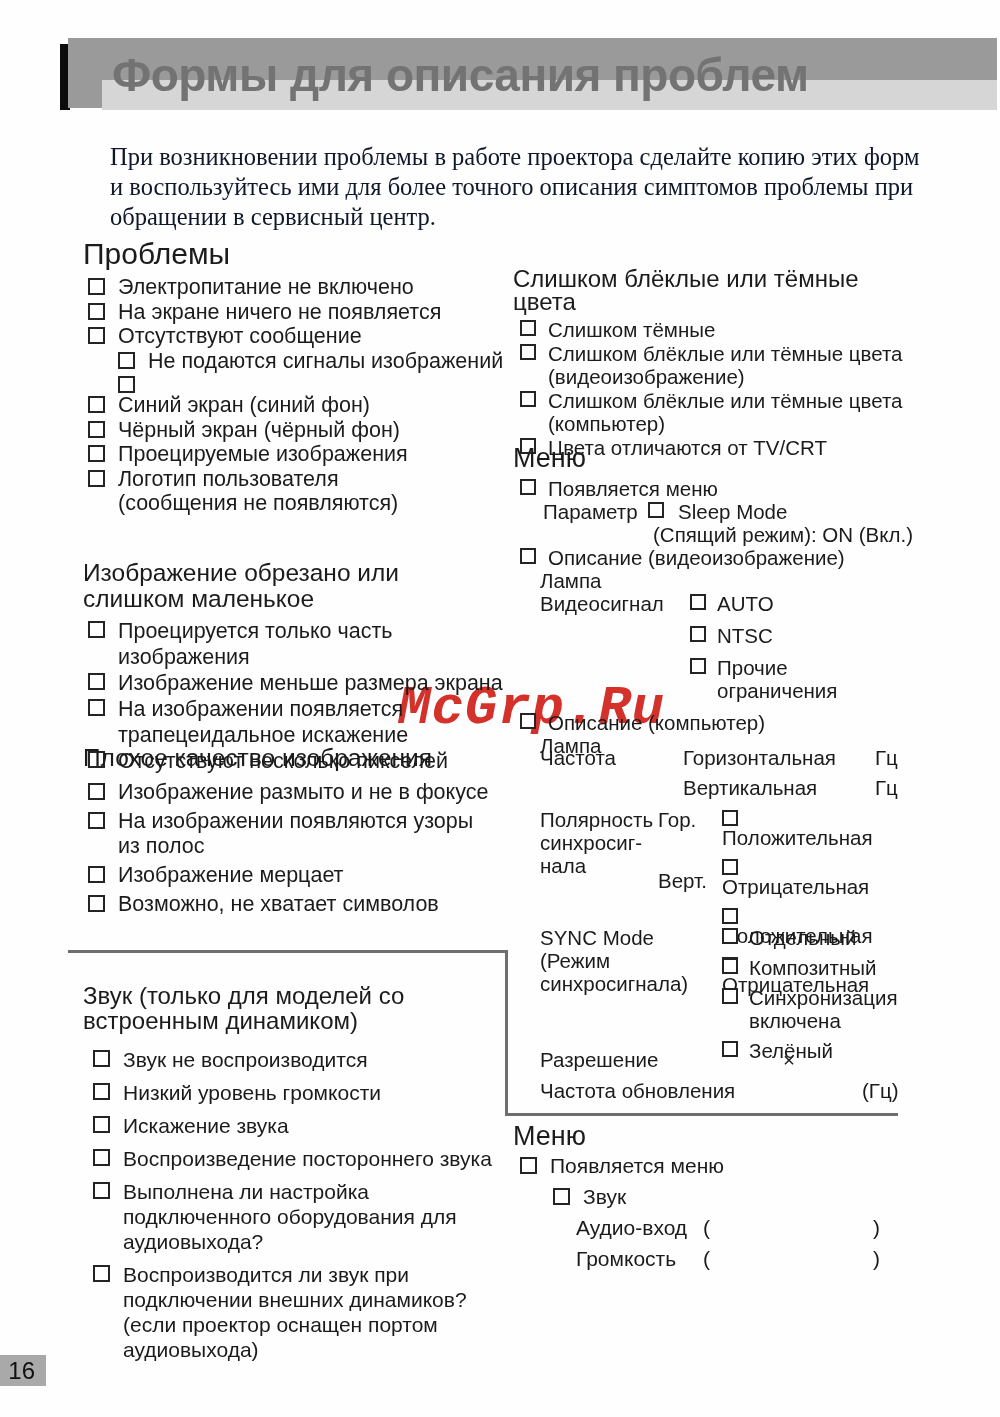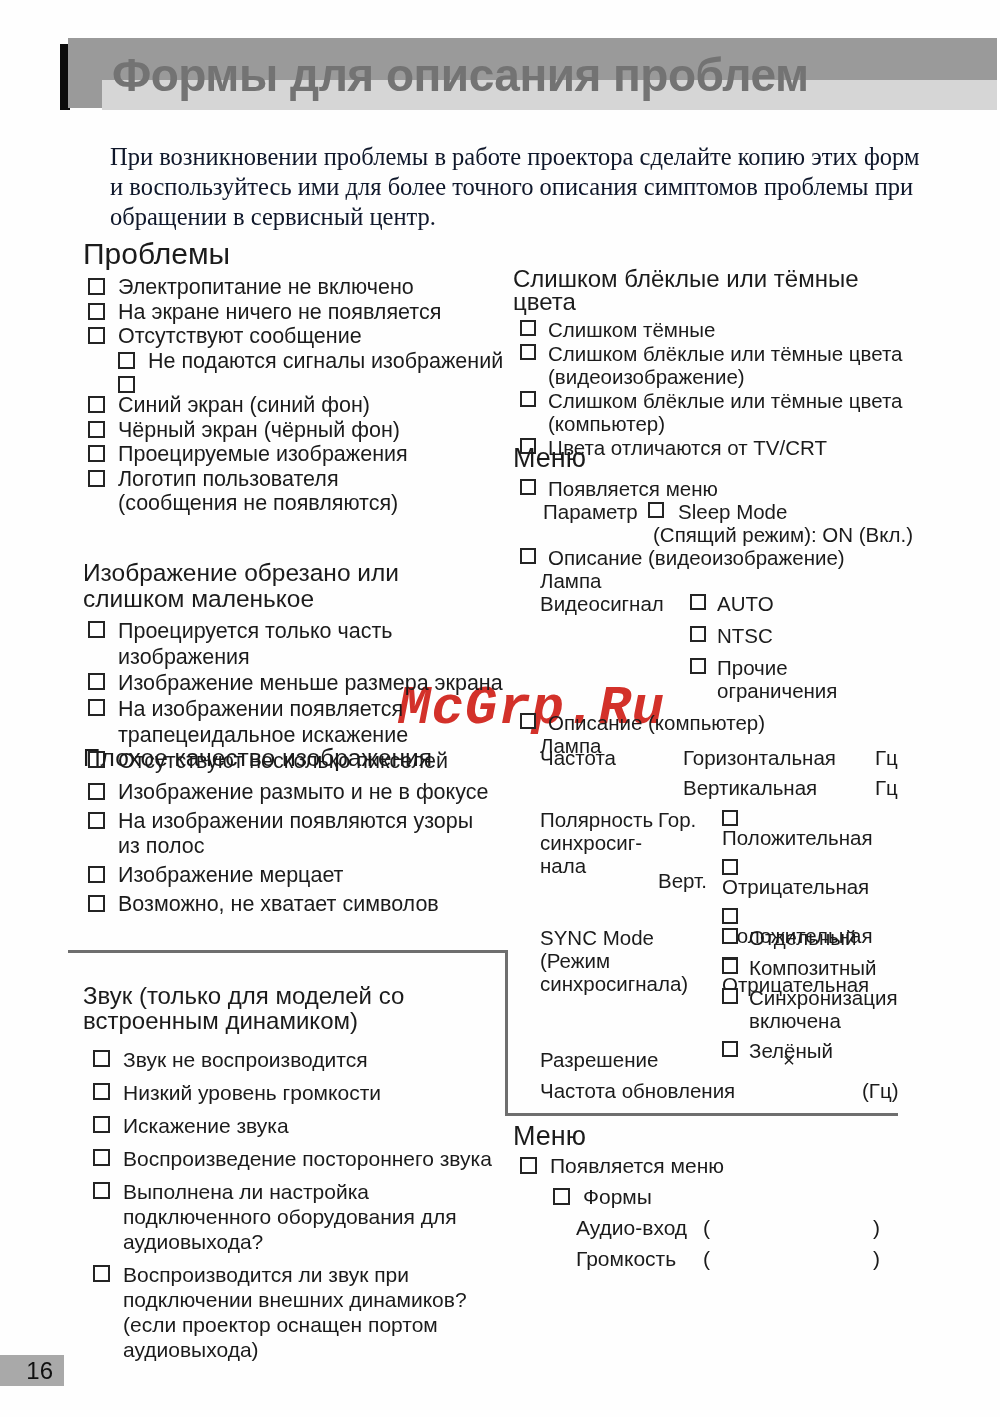--- a/index.html
+++ b/index.html
@@ -83,21 +83,21 @@
   .paren-row .popen{position:absolute;left:190px;top:0;}
   .paren-row .pclose{position:absolute;left:360px;top:0;}
   
   .hline1{position:absolute;left:68px;top:950px;width:440px;height:3px;background:#6e6e6e;z-index:1;}
   .vline{position:absolute;left:505px;top:950px;width:3px;height:166px;background:#6e6e6e;z-index:1;}
   .hline2{position:absolute;left:505px;top:1113px;width:393px;height:3px;background:#6e6e6e;z-index:1;}
   
   .watermark{position:absolute;left:398px;top:678px;z-index:0;
              font-family:Liberation Mono, monospace;font-style:italic;font-weight:700;
              font-size:54px;letter-spacing:1px;}
-  .pagenum-box{position:absolute;left:0;top:1355px;width:64px;height:31px;background:#a9a9a9;
+  .pagenum-box{position:absolute;left:0;top:1355px;width:46px;height:31px;background:#a9a9a9;
                display:flex;align-items:center;justify-content:flex-end;padding-right:11px;
                box-sizing:border-box;}
   .pagenum{font-size:24px;color:#101010;}
 </style>
 </head>
 <body>
 
 <div class="page">
 
   <div class="hdr-bar"></div>
@@ -383,21 +383,21 @@
   </div>
 
   <div class="sec sec-menu2">
     <div class="h2">Меню</div>
     <div class="item">
       <span class="cb"></span>
       <span class="lbl">Появляется меню</span>
     </div>
     <div class="item sub2">
       <span class="cb"></span>
-      <span class="lbl">Формы</span>
+      <span class="lbl">Звук</span>
     </div>
     <div class="paren-row">
       <span class="rlabel txt">Аудио-вход</span>
       <span class="popen txt">(</span>
       <span class="pclose txt">)</span>
     </div>
     <div class="paren-row">
       <span class="rlabel txt">Громкость</span>
       <span class="popen txt">(</span>
       <span class="pclose txt">)</span>

